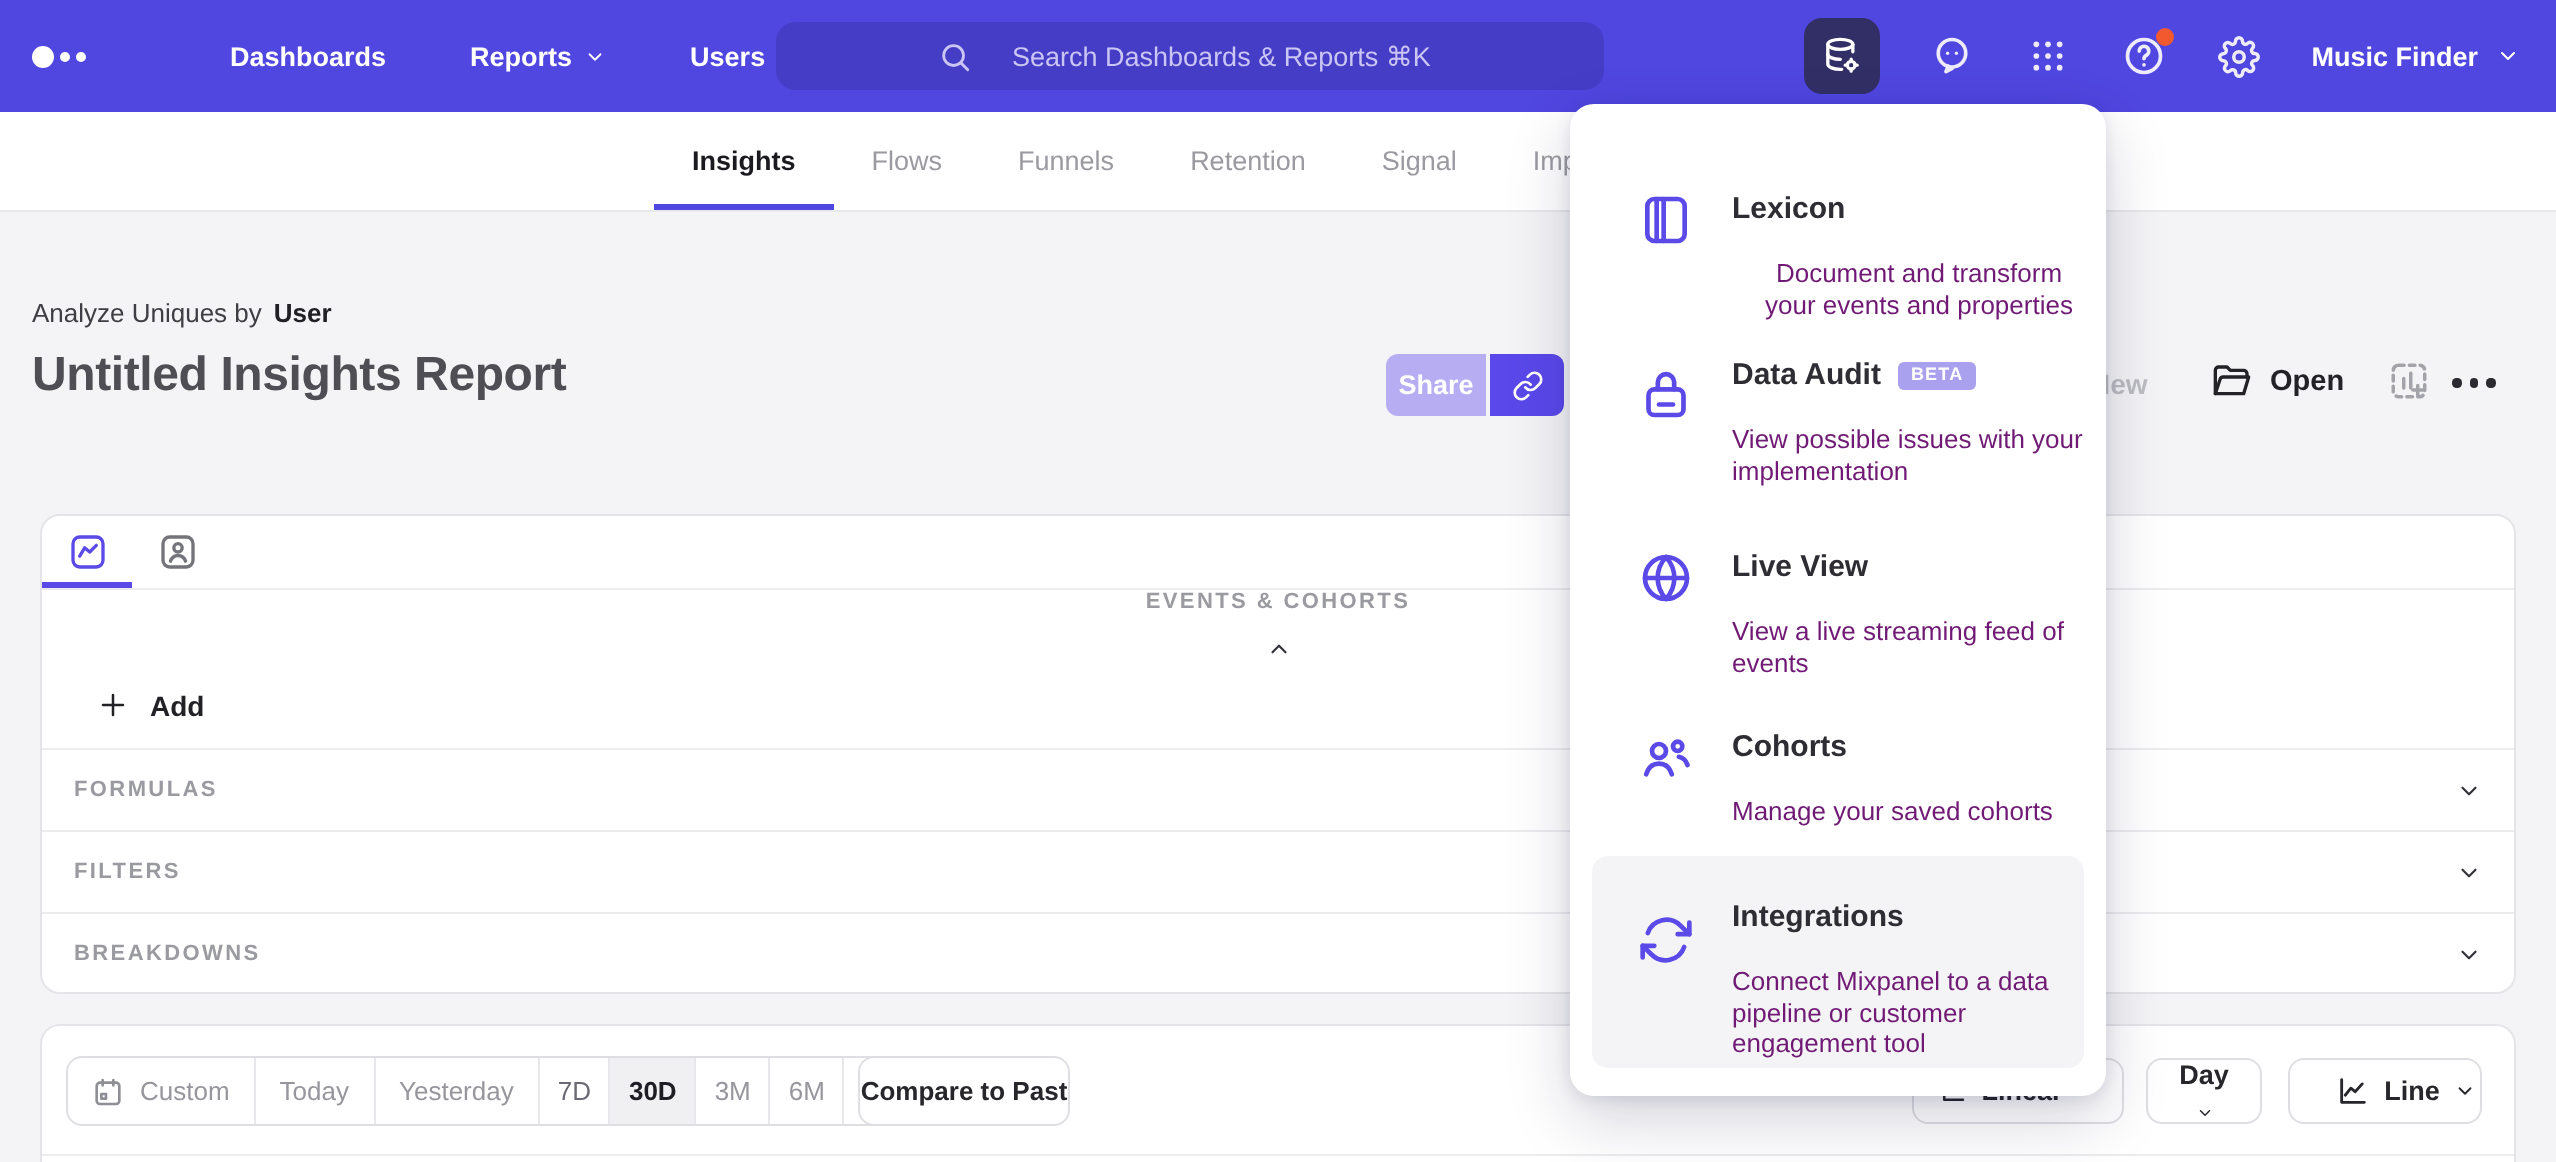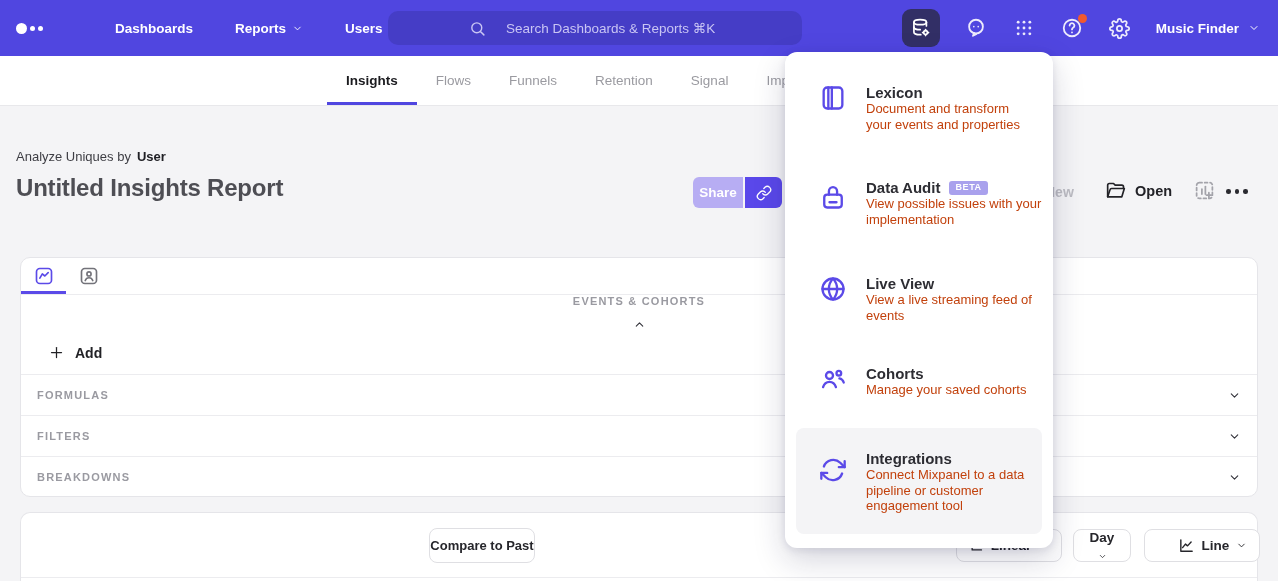--- a/index.html
+++ b/index.html
@@ -61,30 +61,30 @@
   .date-seg { position:absolute; left:12px; top:15px; height:35px; display:flex; border:1px solid #DFDFE3; border-radius:8px; overflow:hidden; background:#fff; }
   .seg { display:flex; align-items:center; gap:8px; padding:0 12px; font-size:13px; color:#96969D; border-right:1px solid #E8E8EC; cursor:pointer; white-space:nowrap; }
   .seg.short { padding:0 9px; }
   .seg:last-child { border-right:none; }
   .seg.dark { color:#6A6A72; }
   .seg.selected { background:#F0F0F3; color:#1D1D23; font-weight:700; }
   .compare-btn { position:absolute; left:408px; top:15px; height:35px; width:106px; display:flex; align-items:center; justify-content:center; border:1px solid #DFDFE3; border-radius:8px; background:#fff; font-size:13px; font-weight:700; color:#26262B; cursor:pointer; }
   .ctrl-btn { position:absolute; top:16px; height:33px; display:flex; align-items:center; justify-content:center; gap:7px; border:1px solid #DFDFE3; border-radius:8px; background:#fff; font-size:13.5px; font-weight:700; color:#26262B; cursor:pointer; }
   .ctrl-linear { left:935px; width:106px; }
   .ctrl-day { left:1052px; width:58px;flex-direction:column; }
-  .ctrl-line { left:1123px; width:116px;padding-left:21px; }
+  .ctrl-line { left:1123px; width:97px;padding-left:21px; }
 
   
   .popover { position:absolute; left:785px; top:52px; width:268px; height:496px; background:#fff; border-radius:12px; box-shadow:0 12px 32px rgba(24,20,65,.18), 0 2px 8px rgba(24,20,65,.10); z-index:50; }
   .pp-hover-bg { position:absolute; left:11px; top:376px; width:246px; height:106px; background:#F4F4F6; border-radius:8px; }
   .pp-item { position:absolute; left:0; width:100%; cursor:pointer; }
-  .pp-i0 { top:32px; } .pp-i1 { top:127px; } .pp-i2 { top:223px; } .pp-i3 { top:313px; } .pp-i4 { top:398px; }
+  .pp-i0 { top:44px;text-align:center; } .pp-i1 { top:127px; } .pp-i2 { top:223px; } .pp-i3 { top:313px; } .pp-i4 { top:398px; }
   .pp-icon { position:absolute; left:34px; top:0; width:28px; height:28px; color:#5B4AE8; }
   .pp-title { margin-left:81px; font-size:15px; font-weight:700; color:#2D2D33; display:flex; align-items:center; gap:9px; line-height:17px; }
-  .pp-desc { margin-left:81px; margin-top:0; font-size:13px; color:#c2410c; line-height:15.5px; }
+  .pp-desc { margin-left:81px; margin-top:16px; font-size:13px; color:#701a75; line-height:15.5px; }
   .beta { background:#A9A1ED; color:#fff; font-size:9px; font-weight:700; letter-spacing:.6px; padding:2.5px 6px; border-radius:3px; line-height:1; }
 </style>
 </head>
 <body>
 
 <header class="topnav">
   <div class="logo">
     <span class="d1"></span>
       <span class="d2"></span>
       <span class="d2"></span>
@@ -256,20 +256,38 @@
   </div>
   <div class="sec-row">
     <span class="sec-label">BREAKDOWNS</span>
     <svg class="ic chev" width="13" height="13" viewBox="0 0 24 24" stroke-width="2.4">
         <polyline points="6 9 12 15 18 9"></polyline>
       </svg>
   </div>
 </section>
 
 <section class="bottombar">
+  <div class="date-seg">
+    <div class="seg">
+      <svg class="ic" width="16" height="16" viewBox="0 0 24 24" stroke-width="1.9" style="color:#8F8F96">
+        <rect x="3.5" y="5" width="17" height="16" rx="2.5"></rect>
+        <line x1="8" y1="3" x2="8" y2="7"></line>
+          <line x1="16" y1="3" x2="16" y2="7"></line>
+        <rect x="7" y="13.5" width="3.5" height="3.5"></rect>
+      </svg>
+      <span>Custom</span>
+    </div>
+    <div class="seg">Today</div>
+    <div class="seg">Yesterday</div>
+    <div class="seg short dark">7D</div>
+    <div class="seg short selected">30D</div>
+    <div class="seg short">3M</div>
+    <div class="seg short">6M</div>
+    <div class="seg short">12M</div>
+  </div>
 
   <button class="compare-btn">Compare to Past</button>
 
   <button class="ctrl-btn ctrl-linear">
     <svg class="ic" width="15" height="15" viewBox="0 0 24 24" stroke-width="2">
         <path d="M5 4v15h15"></path>
       </svg>
     <span>Linear</span>
     <svg class="ic" width="11" height="11" viewBox="0 0 24 24" stroke-width="2.6">
         <polyline points="6 9 12 15 18 9"></polyline>

